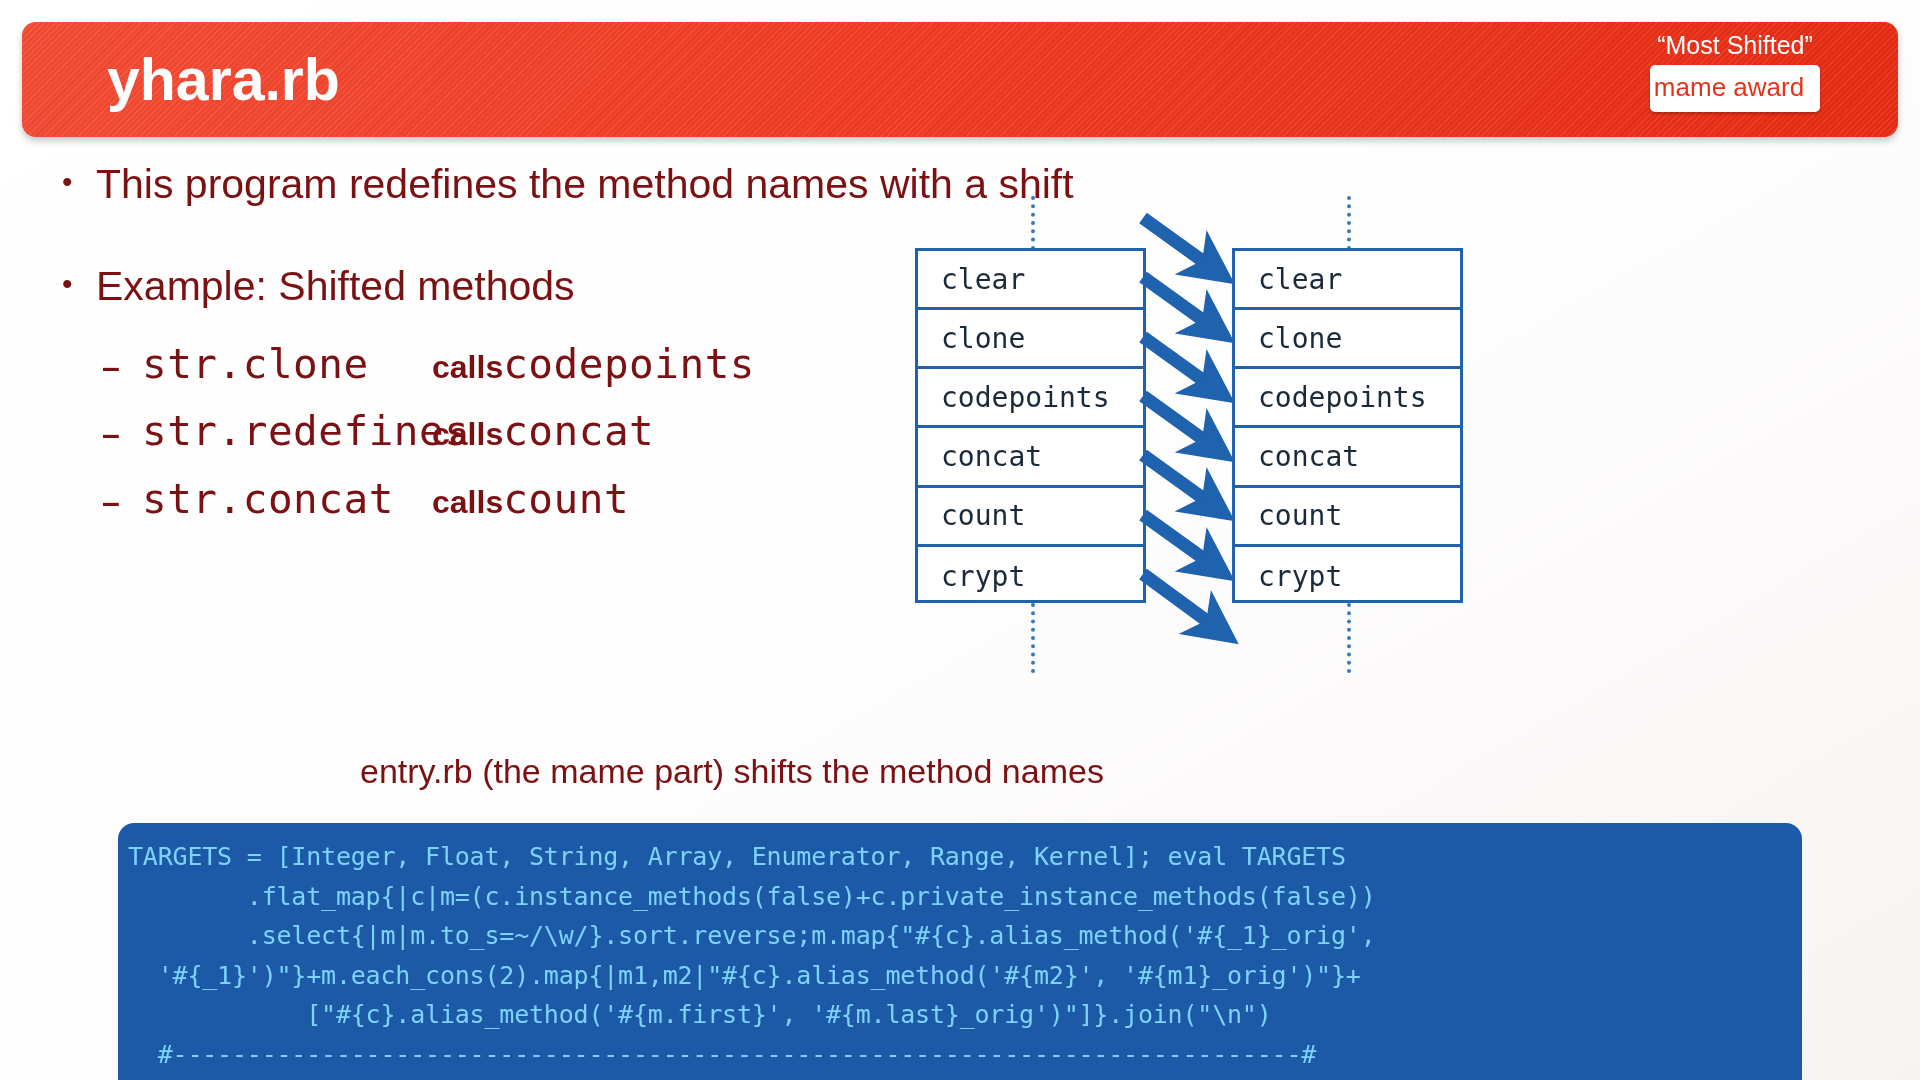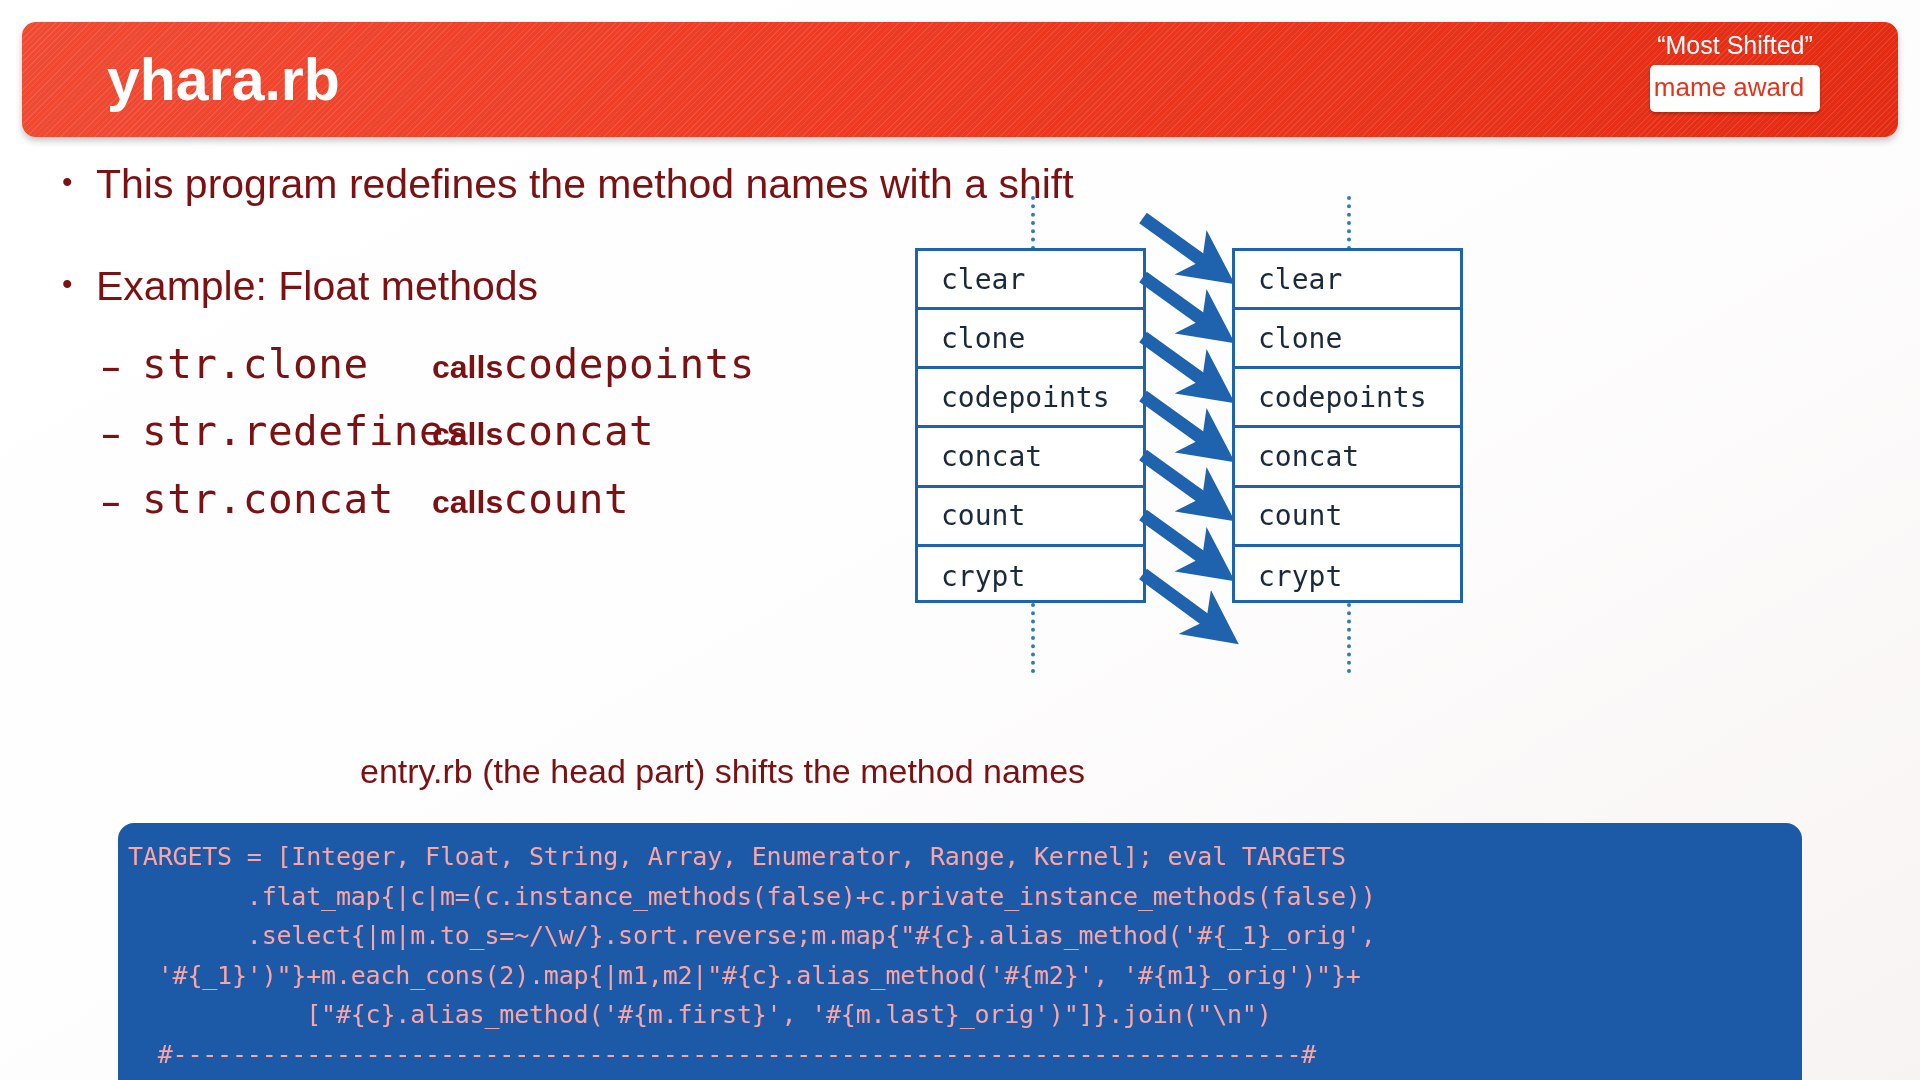--- a/index.html
+++ b/index.html
@@ -189,21 +189,21 @@
     top: 823px;
     width: 1684px;
     height: 258px;
     background: #1c5aa8;
     border-radius: 16px 16px 0 0;
     box-sizing: border-box;
     padding: 14px 10px 0 10px;
     overflow: hidden;
   }
   .codeline {
-    color: #fca5a5;
+    color: #7dd3fc;
     font-family: "DejaVu Sans Mono", monospace;
     font-size: 25px;
     line-height: 39.5px;
     white-space: pre;
     letter-spacing: -0.2px;
   }
 </style>
 </head>
 <body>
 
@@ -221,21 +221,21 @@
 
     <div class="bullet-row">
       <span class="bullet-dot">•</span>
       <span>This program redefines the method names with a shift</span>
     </div>
 
     <div class="bullet-gap"></div>
 
     <div class="bullet-row">
       <span class="bullet-dot">•</span>
-      <span>Example: Float methods</span>
+      <span>Example: Shifted methods</span>
     </div>
 
     <div class="sub-list">
 
       <div class="sub-row">
         <span class="sub-dash">–</span>
         <span class="mono col-a">str.clone</span>
         <span class="calls">calls</span>
         <span class="mono">codepoints</span>
       </div>
@@ -290,21 +290,21 @@
       <line x1="1143" y1="218" x2="1218" y2="272"></line>
       <line x1="1143" y1="277" x2="1218" y2="331"></line>
       <line x1="1143" y1="337" x2="1218" y2="391"></line>
       <line x1="1143" y1="396" x2="1218" y2="450"></line>
       <line x1="1143" y1="455" x2="1218" y2="509"></line>
       <line x1="1143" y1="515" x2="1218" y2="569"></line>
       <line x1="1143" y1="574" x2="1222" y2="632"></line>
     </g>
   </svg>
 
-  <div class="caption">entry.rb (the head part) shifts the method names</div>
+  <div class="caption">entry.rb (the mame part) shifts the method names</div>
 
   <div class="codebox">
     <div class="codeline">TARGETS = [Integer, Float, String, Array, Enumerator, Range, Kernel]; eval TARGETS</div>
     <div class="codeline">        .flat_map{|c|m=(c.instance_methods(false)+c.private_instance_methods(false))</div>
     <div class="codeline">        .select{|m|m.to_s=~/\w/}.sort.reverse;m.map{"#{c}.alias_method('#{_1}_orig',</div>
     <div class="codeline">  '#{_1}')"}+m.each_cons(2).map{|m1,m2|"#{c}.alias_method('#{m2}', '#{m1}_orig')"}+</div>
     <div class="codeline">            ["#{c}.alias_method('#{m.first}', '#{m.last}_orig')"]}.join("\n")</div>
     <div class="codeline">  #----------------------------------------------------------------------------#</div>
   </div>
 

